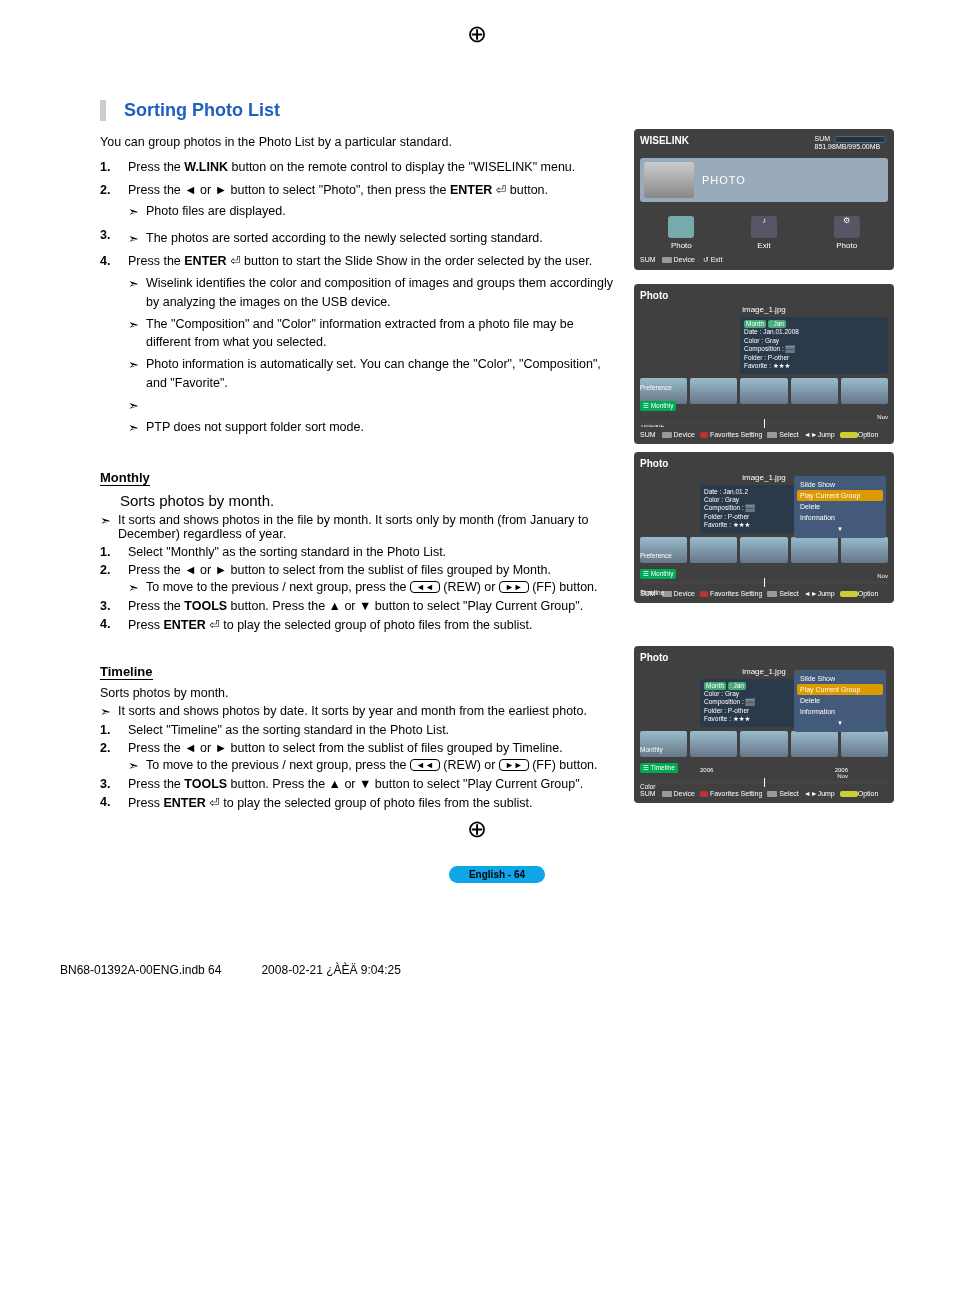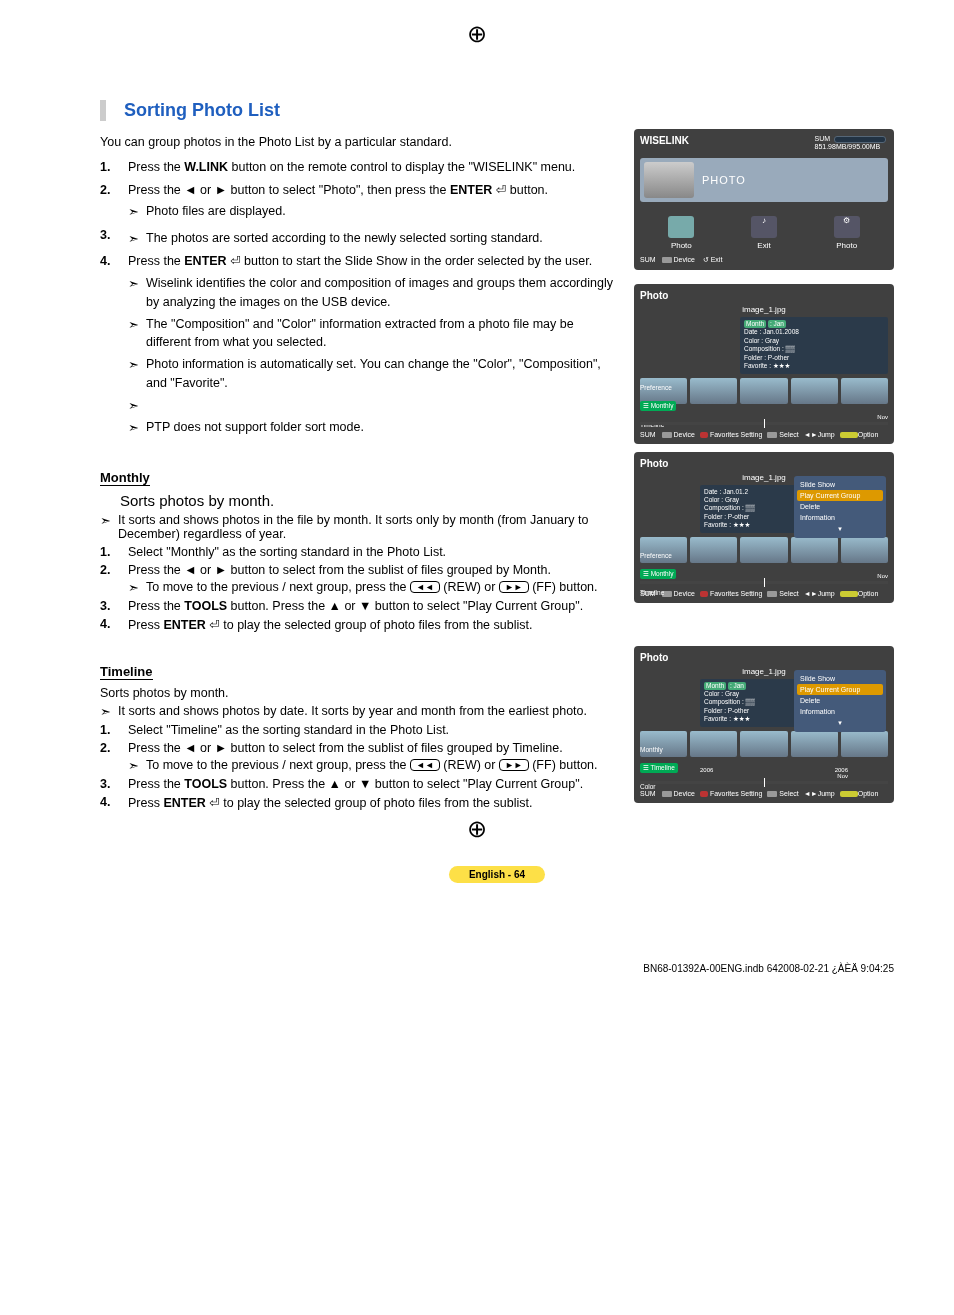--- a/index.html
+++ b/index.html
@@ -172,26 +172,26 @@
   .monthly-block, .timeline-block {
     display:flex; gap:20px;
   }
   .monthly-left,.timeline-left{ flex:1; }
   .monthly-right,.timeline-right{ width:260px; }
 
   .page-foot {
     text-align:center; margin-top:40px;
   }
   .page-foot .pill {
-    display:inline-block; background:#fde047; border-radius:10px;
+    display:inline-block; background:#0ea5e9; border-radius:10px;
     padding:3px 20px; font-size:10px; font-weight:bold;
   }
   .meta-footer {
-    display:flex; justify-content:flex-end;
-    font-size:10px; padding: 40px 60px 20px 60px;
+    display:flex; justify-content:flex-start;
+    font-size:12px; padding: 40px 60px 20px 60px; gap: 40px;
   }
 </style>
 </head>
 <body>
 
 <div class="page">
   <span class="reg-top">⊕</span>
 
   <div class="title-area">
     <div class="page-title">Sorting Photo List</div>

